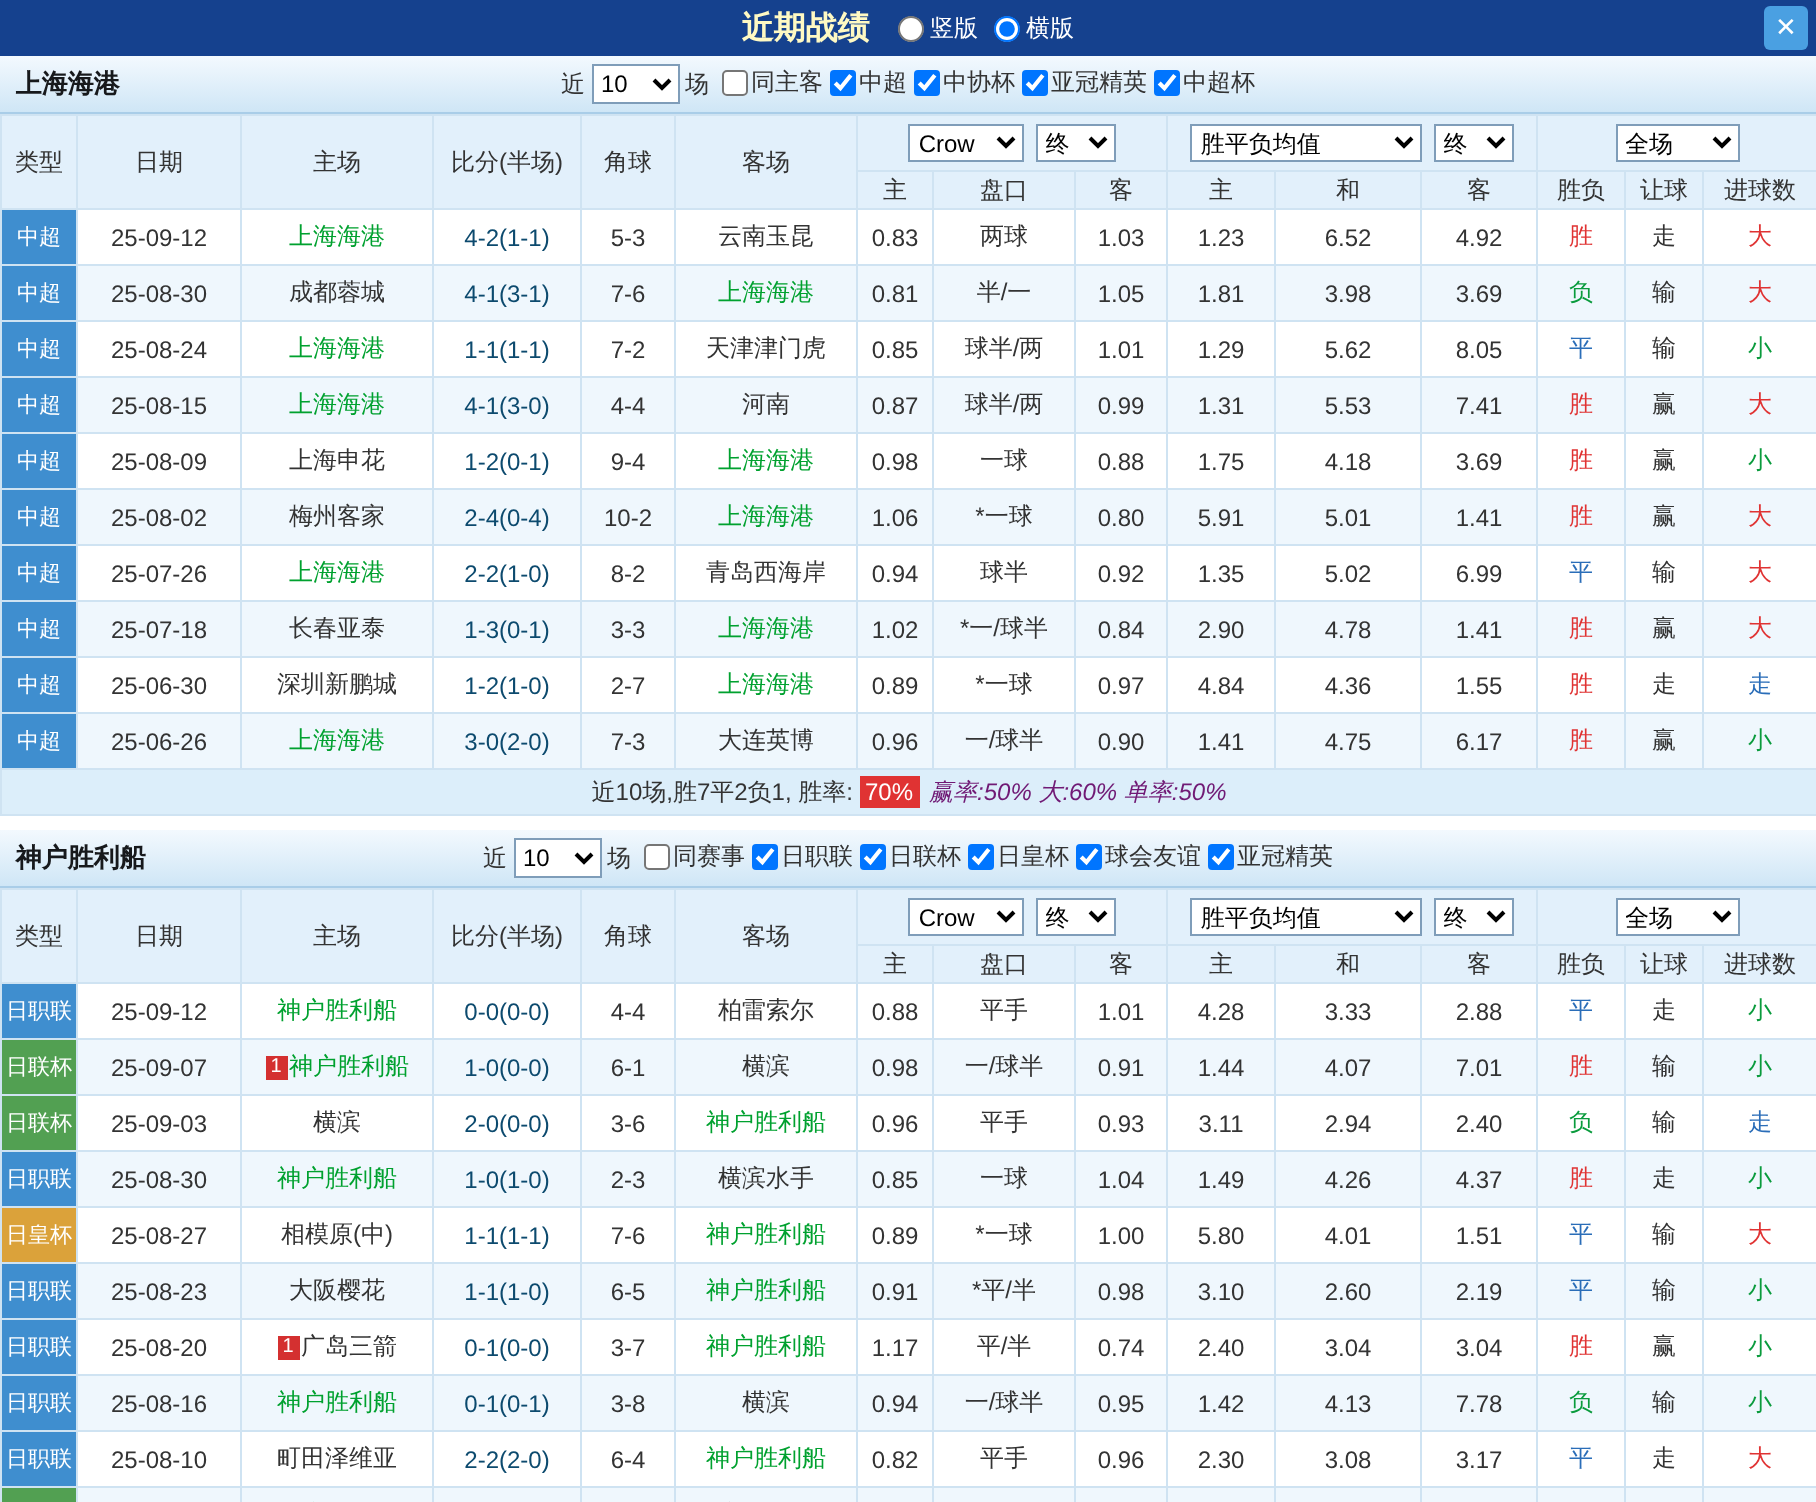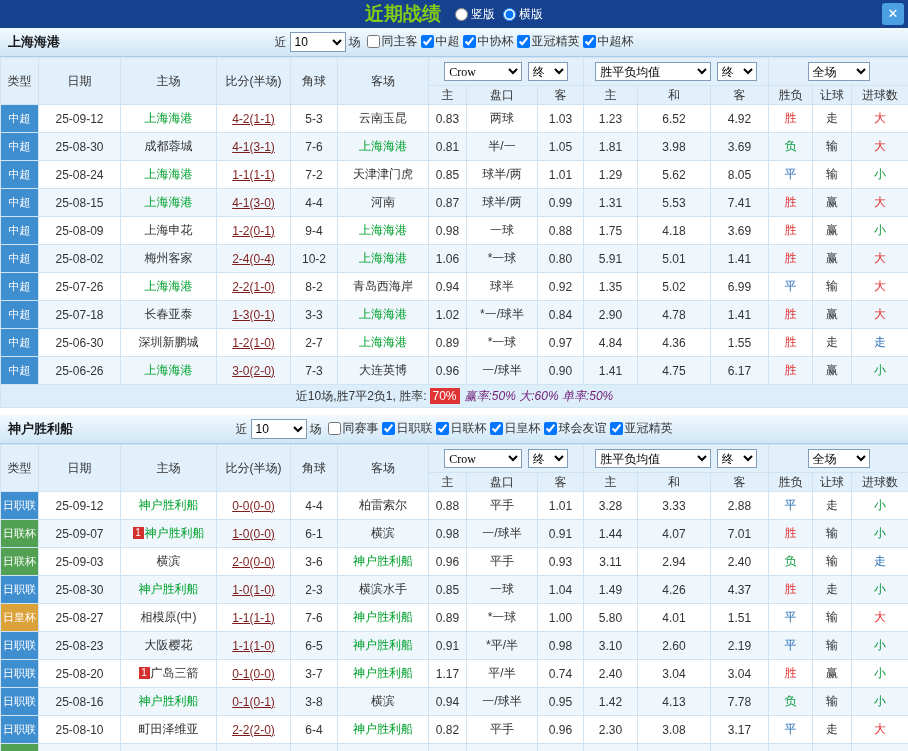--- a/index.html
+++ b/index.html
@@ -1,46 +1,46 @@
 <!DOCTYPE html>
 <html><head>
 <meta charset="utf-8">
 <style>
   html,body{margin:0;padding:0;}
   body{width:908px;background:#fff;font-family:"Liberation Sans","DejaVu Sans",sans-serif;font-size:12px;color:#333;}
 
   .topbar{height:28px;background:#15418e;position:relative;display:flex;align-items:center;justify-content:center;gap:8px;}
-  .topbar-title{color:#84cc16;font-weight:bold;font-size:19px;margin-right:6px;}
+  .topbar-title{color:#fef9c3;font-weight:bold;font-size:16px;margin-right:6px;}
   .radio-opt{display:inline-flex;align-items:center;gap:3px;color:#fff;cursor:pointer;}
   .radio-opt input{margin:0;}
   .close-btn{position:absolute;right:4px;top:3px;width:22px;height:22px;background:#4aa0e2;color:#fff;font-weight:bold;text-align:center;line-height:22px;border-radius:3px;cursor:pointer;font-size:13px;}
 
   .section-title{height:28px;background:linear-gradient(#f3f9fe,#cfe6f6);border-bottom:1px solid #a9cde8;display:flex;align-items:center;position:relative;}
   .team-name{position:absolute;left:8px;font-weight:bold;font-size:13px;color:#17191c;}
   .filter-group{margin:0 auto;display:flex;align-items:center;gap:3px;}
   .filter-group select{height:20px;font-size:12px;border:1px solid #7f9db9;background:#fff;}
   .filter-group label{display:inline-flex;align-items:center;cursor:pointer;margin-left:3px;}
   .filter-group input[type=checkbox]{margin:0 2px 0 0;width:13px;height:13px;}
 
   table{border-collapse:collapse;table-layout:fixed;width:908px;}
   th,td{border:1px solid #cfe3f2;text-align:center;padding:0;white-space:nowrap;overflow:hidden;}
   thead th{background:#e2f0fb;font-weight:normal;color:#333;}
   .hA th{height:27px;}
   .hB th{height:18px;}
   thead select{height:19px;font-size:12px;border:1px solid #7f9db9;background:#fff;margin:0 1px;vertical-align:middle;}
-  .sel-count{width:56px;}
-  .sel-book{width:78px;font-family:Liberation Serif, serif;}
+  .sel-count{width:44px;}
+  .sel-book{width:58px;}
   .sel-final{width:40px;}
   .sel-avg{width:116px;}
   .sel-scope{width:62px;}
 
   tbody td{height:27px;}
   tbody tr:nth-child(even) td{background:#eff7fd;}
   .type-cell{color:#fff;font-size:11px;}
-  .score{color:#7f1d1d;text-decoration:underline;}
+  .score{color:#0c4a6e;}
   .self-team{color:#00a12f;}
   .badge{display:inline-block;background:#d43030;color:#fff;font-size:10px;line-height:12px;width:11px;height:12px;margin-right:1px;vertical-align:1px;}
 
   tfoot td{height:22px;background:#dceefa;}
   .rate-badge{background:#e03333;color:#fff;padding:1px 3px;margin:0 3px;}
   .red-stats{color:#701a75;margin-left:2px;font-style:italic;}
   .section-gap{height:7px;background:#fff;}
 </style>
 </head>
 <body>
@@ -397,21 +397,21 @@
         <tr>
           <td class="type-cell" style="background: rgb(63, 142, 207);">日职联</td>
           <td>25-09-12</td>
           <td><span class="self-team">神户胜利船</span></td>
           <td class="score">0-0(0-0)</td>
           <td>4-4</td>
           <td><span>柏雷索尔</span></td>
           <td>0.88</td>
           <td>平手</td>
           <td>1.01</td>
-          <td>3.28</td>
+          <td>4.28</td>
           <td>3.33</td>
           <td>2.88</td>
           <td style="color: rgb(42, 109, 184);">平</td>
           <td>走</td>
           <td style="color: rgb(10, 155, 61);">小</td>
         </tr>
         <tr>
           <td class="type-cell" style="background: rgb(82, 160, 82);">日联杯</td>
           <td>25-09-07</td>
           <td><span class="badge">1</span><span class="self-team">神户胜利船</span></td>

